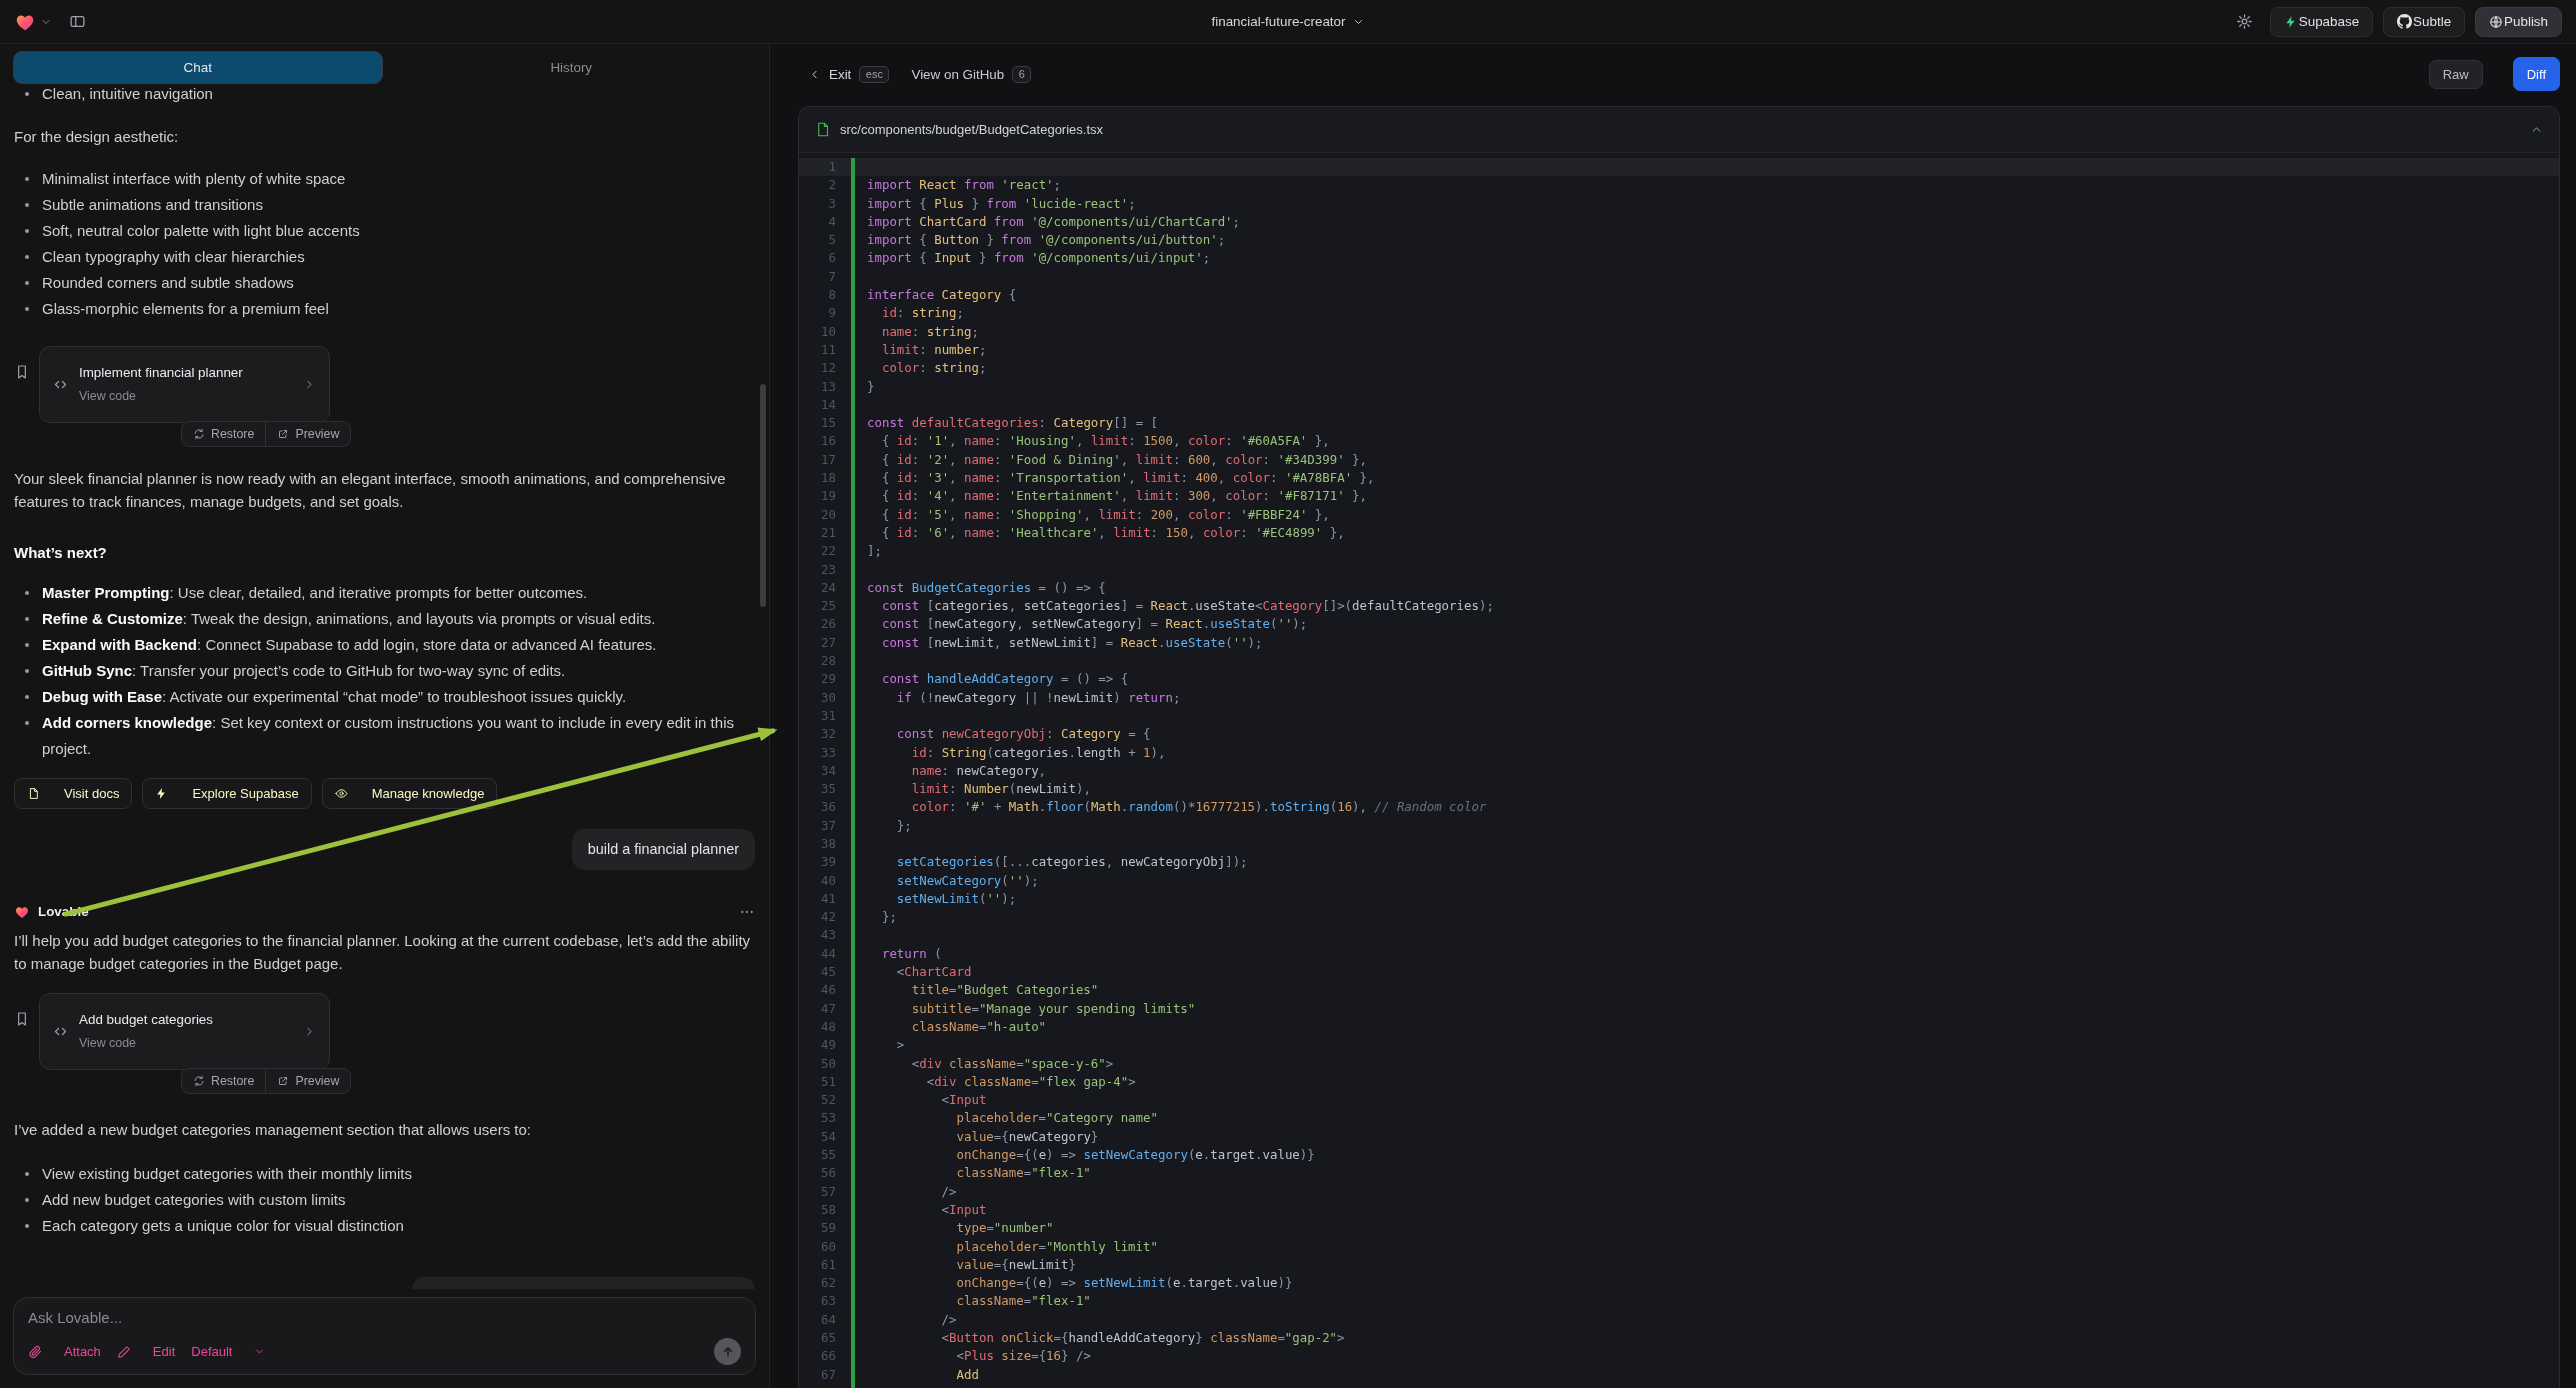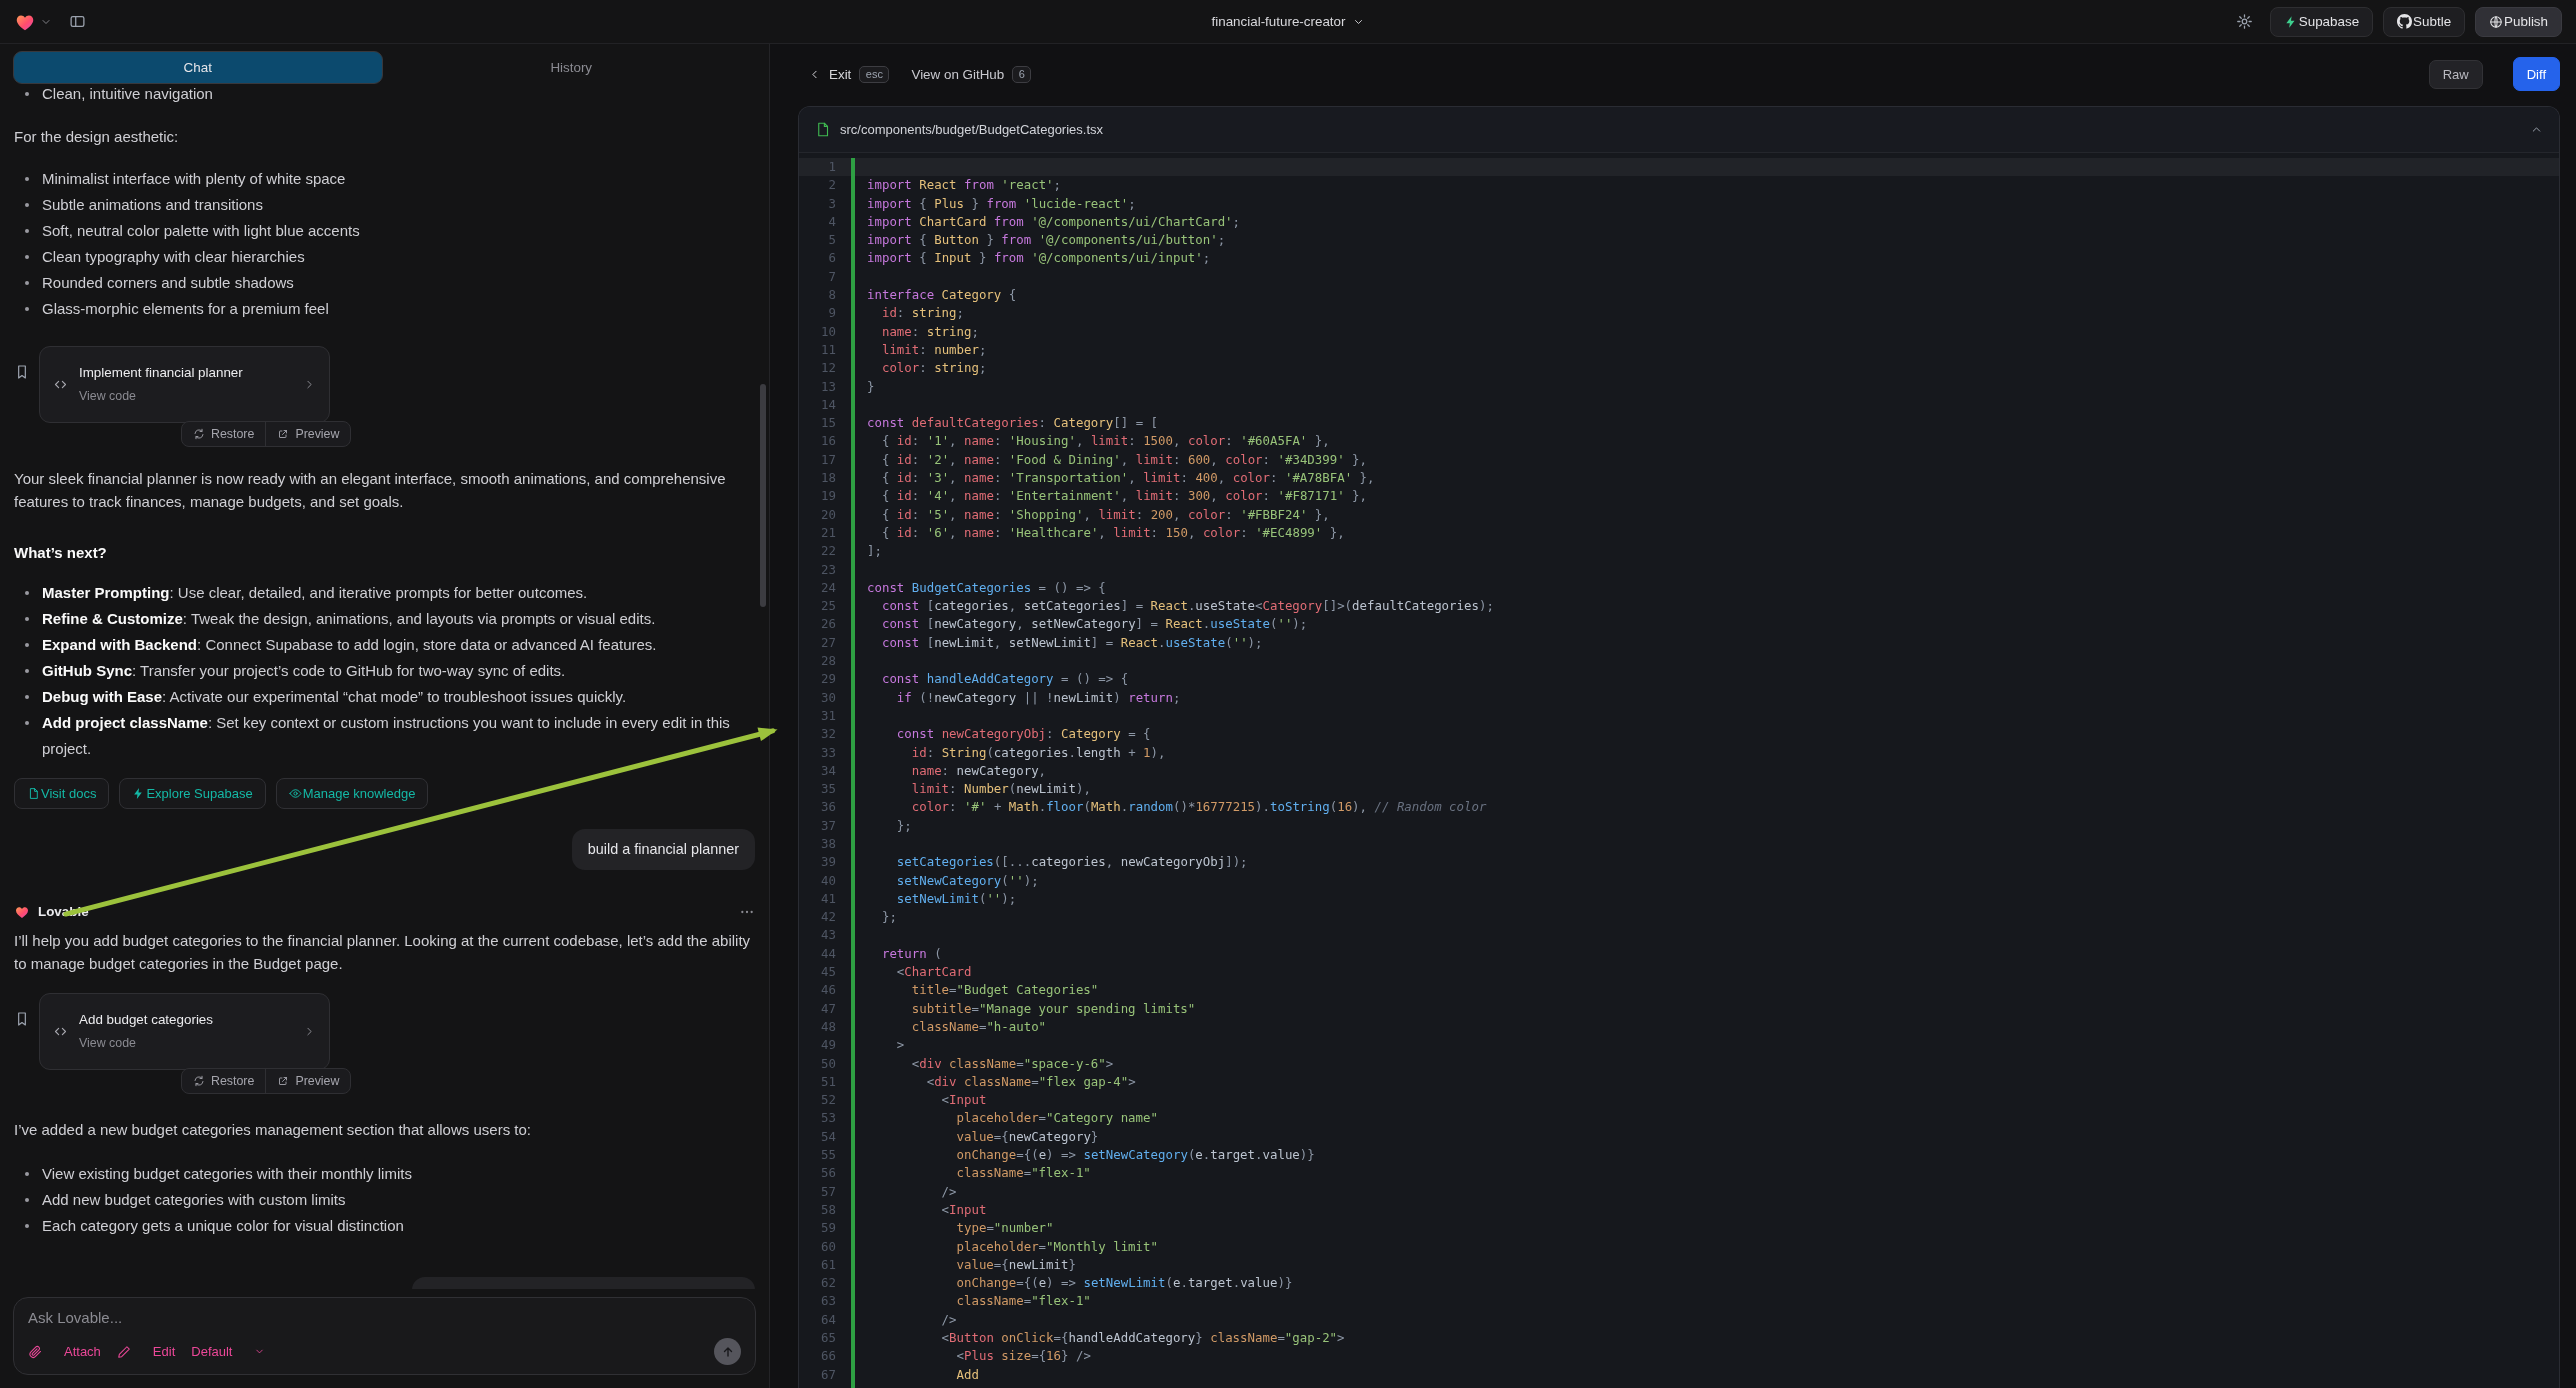--- a/index.html
+++ b/index.html
@@ -46,21 +46,21 @@
   .vcard .vc-texts { display:flex; flex-direction:column; gap:1px; flex:1; }
   .vcard .vc-title { font-size:13.4px; color:#ececef; }
   .vcard .vc-sub { font-size:12.4px; color:#8b8b92; }
   .vcard .vc-code { color:#a8a8b0; }
   .vcard .vc-chev { color:#8b8b92; }
   .rp-bar { position:relative; z-index:2; display:inline-flex; align-items:center; margin:-6px 0 0 167px; background:#1b1b1e; border:1px solid #2f2f33; border-radius:8px; overflow:hidden; }
   .rp-btn { display:flex; align-items:center; gap:6px; padding:5px 11px; background:none; border:none; color:#a5a5ad; font-size:12.4px; font-family:inherit; cursor:pointer; }
   .rp-div { width:1px; align-self:stretch; background:#2f2f33; }
 
   .actions-row { display:flex; gap:10px; }
-  .act-btn { display:flex; align-items:center; gap:1px; height:31px; padding:0 12px; background:#18181a; border:1px solid #303034; border-radius:8px; color:#14b8a6; font-size:13px; font-family:inherit; cursor:pointer; }
+  .act-btn { display:flex; align-items:center; gap:24px; height:31px; padding:0 12px; background:#18181a; border:1px solid #303034; border-radius:8px; color:#fef9c3; font-size:13px; font-family:inherit; cursor:pointer; }
 
   .bubble-row { display:flex; justify-content:flex-end; }
   .bubble { background:#232326; border-radius:13px; padding:9px 16px; font-size:14.4px; color:#e6e6ea; max-width:558px; }
 
   .asst-head { display:flex; align-items:center; gap:8px; }
   .asst-name { font-size:13.4px; font-weight:700; color:#ececef; flex:1; }
   .more-btn { background:none; border:none; color:#8b8b92; cursor:pointer; }
 
   .chat-scrollbar { position:absolute; right:3px; top:340px; width:6px; height:223px; border-radius:3px; background:#3c3c41; }
 
@@ -274,21 +274,21 @@
         <p class="para mt20">Your sleek financial planner is now ready with an elegant interface, smooth animations, and comprehensive features to track finances, manage budgets, and set goals.</p>
 
         <p class="bold-heading mt28">What’s next?</p>
 
         <ul class="blist nextlist mt16">
           <li><span class="lead">Master Prompting</span><span>: Use clear, detailed, and iterative prompts for better outcomes.</span></li>
           <li><span class="lead">Refine &amp; Customize</span><span>: Tweak the design, animations, and layouts via prompts or visual edits.</span></li>
           <li><span class="lead">Expand with Backend</span><span>: Connect Supabase to add login, store data or advanced AI features.</span></li>
           <li><span class="lead">GitHub Sync</span><span>: Transfer your project’s code to GitHub for two-way sync of edits.</span></li>
           <li><span class="lead">Debug with Ease</span><span>: Activate our experimental “chat mode” to troubleshoot issues quickly.</span></li>
-          <li><span class="lead">Add project className</span><span>: Set key context or custom instructions you want to include in every edit in this project.</span></li>
+          <li><span class="lead">Add corners knowledge</span><span>: Set key context or custom instructions you want to include in every edit in this project.</span></li>
         </ul>
 
         <div class="actions-row mt16">
           <button class="act-btn">
             <span>
               <svg class="ic" width="13" height="13" viewBox="0 0 24 24">
                   <path d="M7 3h7l5 5v13H7z"></path>
                   <path d="M14 3v5h5"></path>
                 </svg>
             </span>

